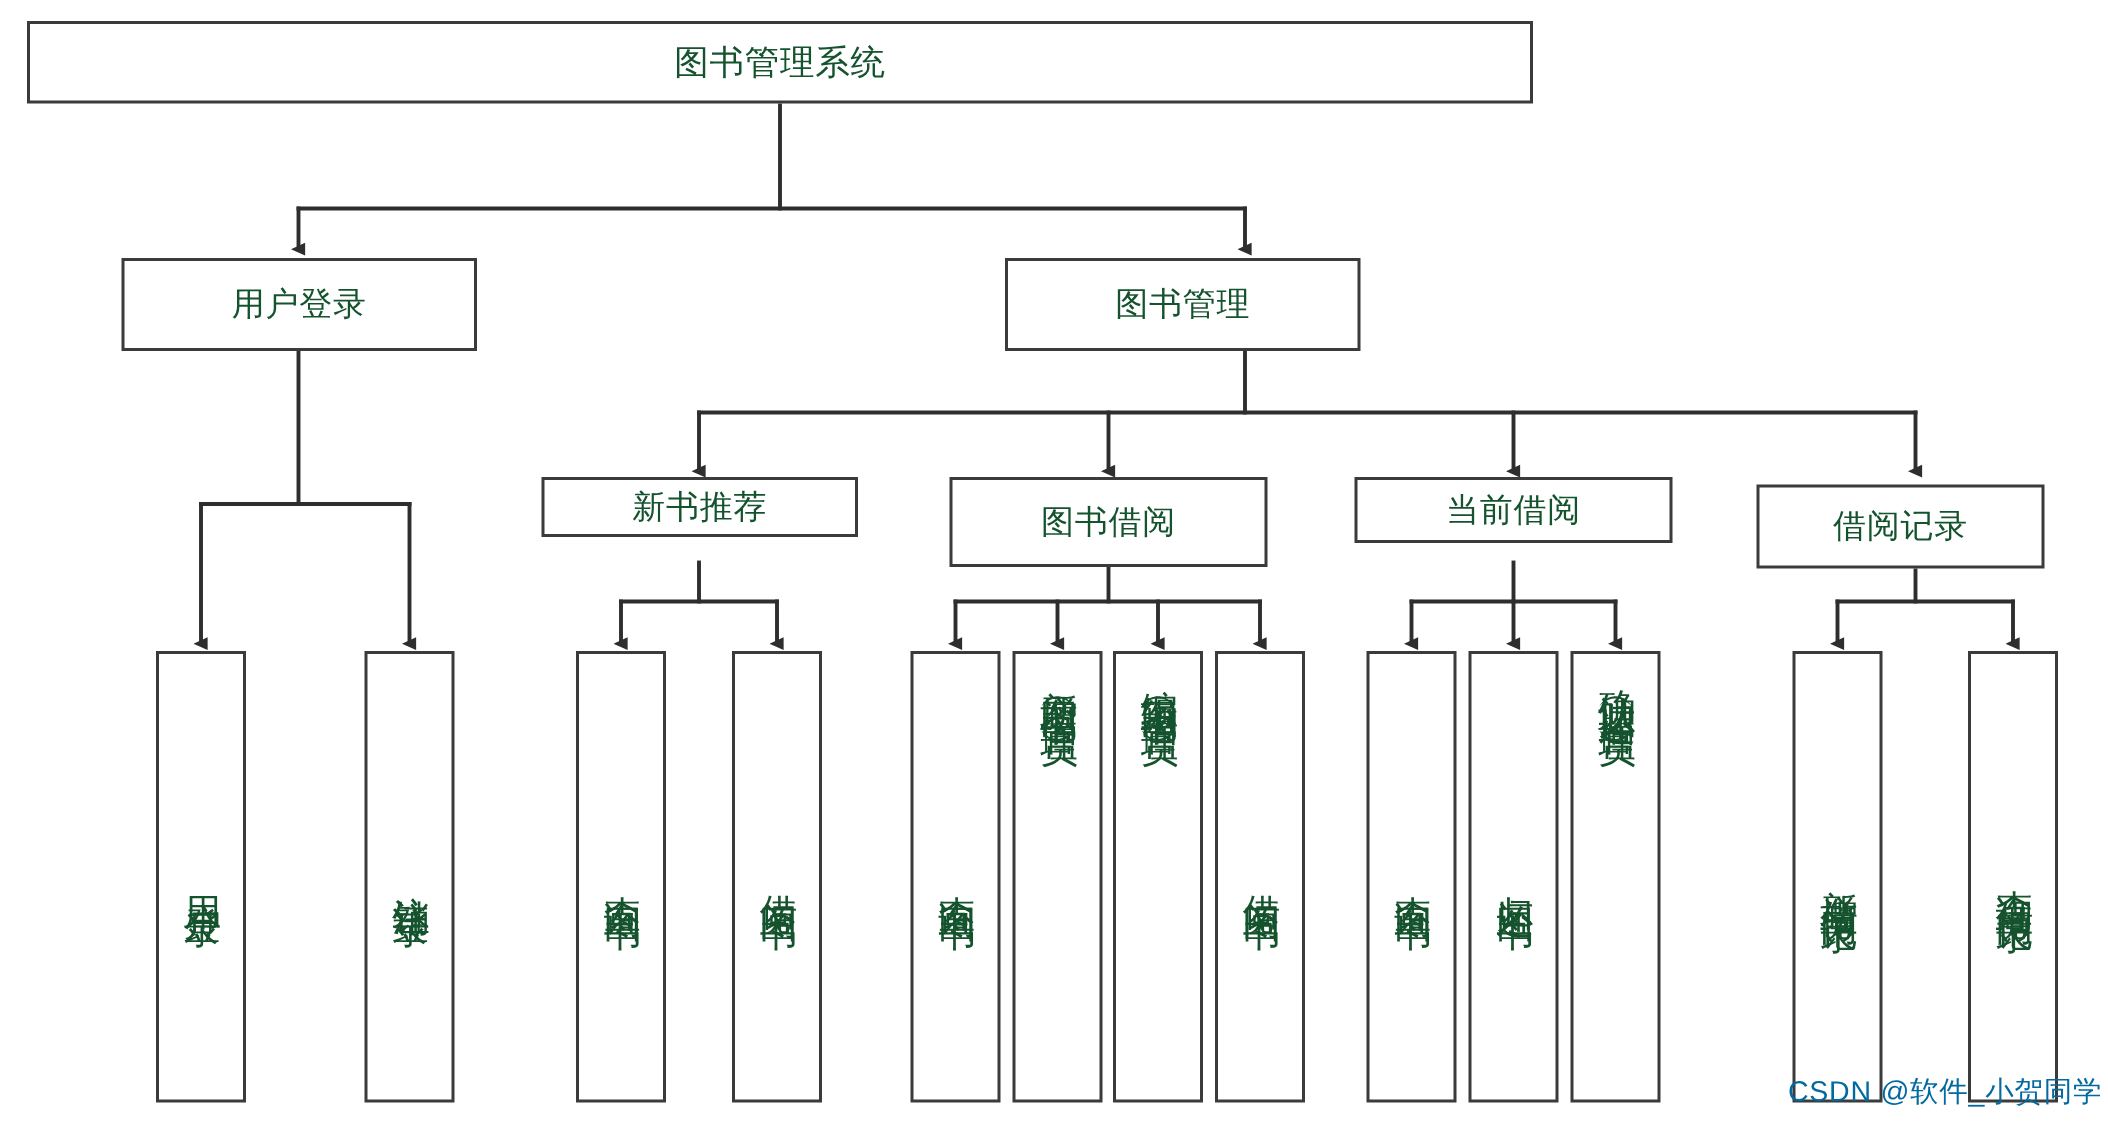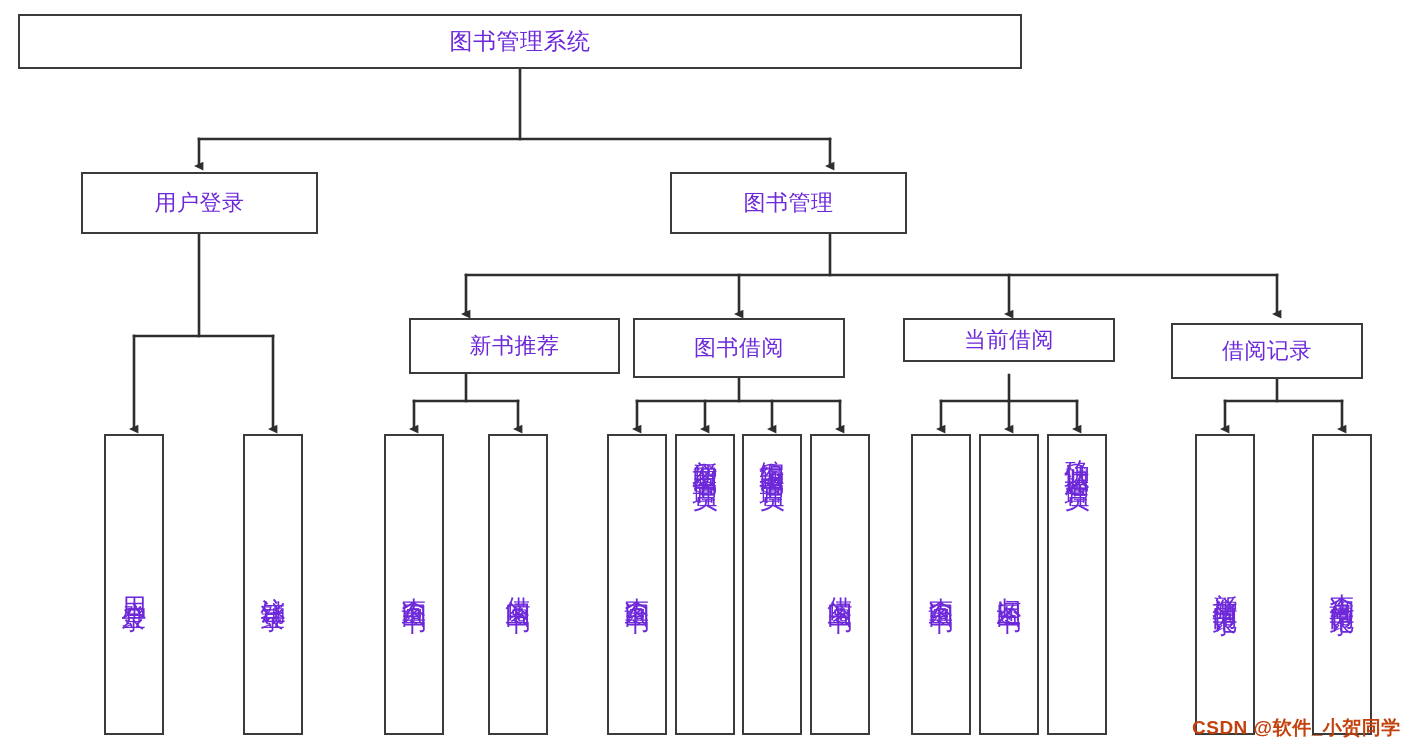--- a/index.html
+++ b/index.html
@@ -25,21 +25,21 @@
     pointer-events: none;
   }
   .node {
     position: absolute;
     box-sizing: border-box;
     background: #ffffff;
     border: 2px solid #3b3b3b;
     display: flex;
     align-items: center;
     justify-content: center;
-    color: #6d28d9;
+    color: #14532d;
   }
   .node .lbl {
     display: block;
     text-align: center;
     line-height: 1.12;
     white-space: pre-wrap;
   }
   
   .h-node .lbl {
     font-size: 22px;
@@ -59,24 +59,23 @@
     line-height: 1.0;
     letter-spacing: 4px;
   }
   .v-node.centered {
     align-items: center;
     padding-top: 0;
   }
   .watermark {
     position: absolute;
     font-size: 19px;
-    color: #c2410c;
+    color: #0369a1;
     white-space: nowrap;
     letter-spacing: 0.5px;
-    font-weight: bold;
   }
 </style>
 </head>
 <body>
 
 <div id="canvas">
 
   <svg class="wires" viewBox="0 0 1405 747" xmlns="http://www.w3.org/2000/svg">
     <defs>
       <marker id="arrow" markerWidth="10" markerHeight="10" refX="4.6" refY="5" orient="auto" markerUnits="userSpaceOnUse">
@@ -134,21 +133,21 @@
   </div>
 
   <div class="node h-node" style="left:81px; top:172px; width:237px; height:62px;">
     <span class="lbl">用户登录</span>
   </div>
 
   <div class="node h-node" style="left:670px; top:172px; width:237px; height:62px;">
     <span class="lbl">图书管理</span>
   </div>
 
-  <div class="node h-node" style="left:361px; top:318px; width:211px; height:56px;margin-left:48px;">
+  <div class="node h-node" style="left:361px; top:318px; width:211px; height:40px;">
     <span class="lbl">新书推荐</span>
   </div>
 
   <div class="node h-node" style="left:633px; top:318px; width:212px; height:60px;">
     <span class="lbl">图书借阅</span>
   </div>
 
   <div class="node h-node" style="left:903px; top:318px; width:212px; height:44px;">
     <span class="lbl">当前借阅</span>
   </div>

